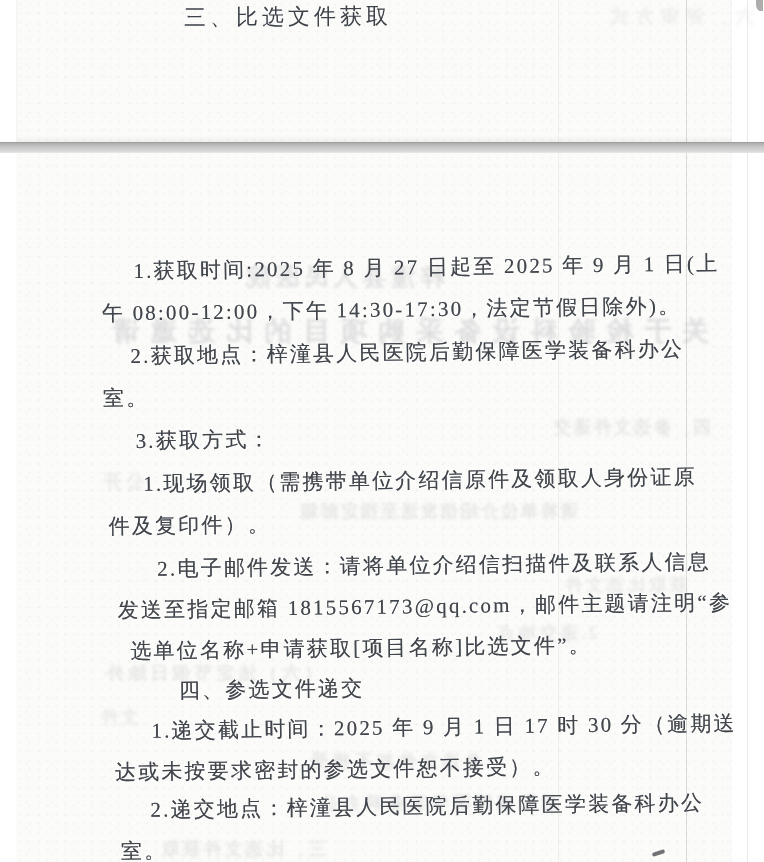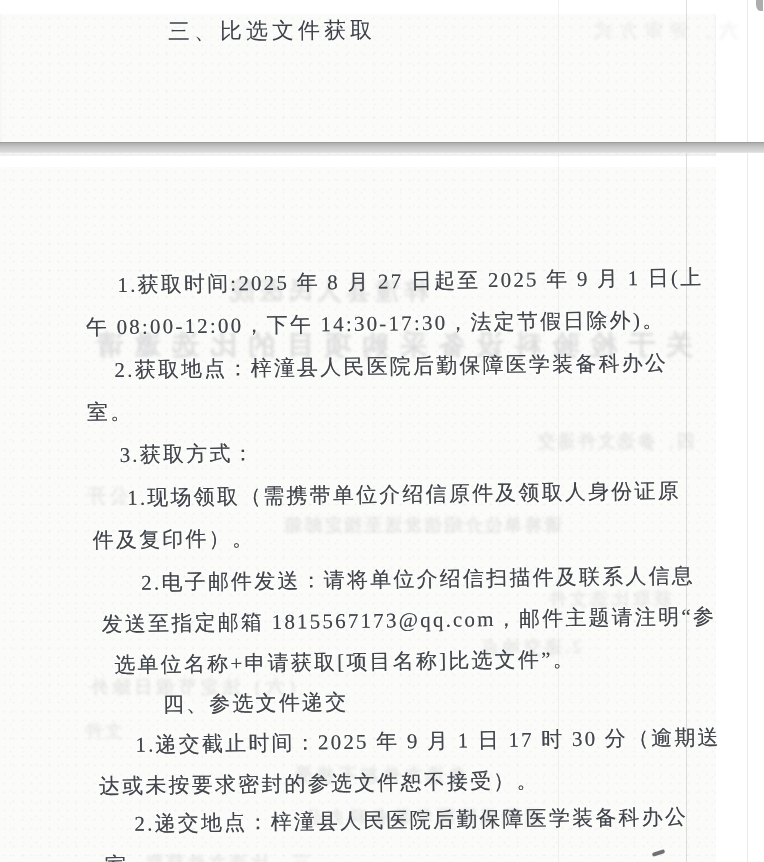--- a/index.html
+++ b/index.html
@@ -2,27 +2,26 @@
 <html><head>
 <meta charset="utf-8">
 <style>
   html,body{margin:0;padding:0;background:#ffffff;}
   .canvas{
     position:relative;width:764px;height:862px;overflow:hidden;
     font-family:"Liberation Serif","DejaVu Serif",serif;
     background:#ffffff;
   }
   .page{
-    position:absolute;left:0;width:716px;background:#fbfbf9;
+    position:absolute;left:16px;width:716px;background:#fbfbf9;
     background-image:
       radial-gradient(rgba(120,120,110,0.045) 1px, transparent 1.2px),
       radial-gradient(rgba(100,100,95,0.03) 1px, transparent 1.2px);
     background-size:9px 9px,13px 13px;
     background-position:0 0,4px 6px;
-    margin-top:14px;
   }
   .page-top{top:0;height:142px;box-shadow:inset 0 -3px 4px rgba(0,0,0,0.05);}
   .page-main{top:153px;height:709px;}
   .separator{
     position:absolute;left:0;top:142px;width:764px;height:11px;
     background:linear-gradient(#aeaeae,#c9c9c9 45%,#d9d9d9 85%,#e9e9e9);
     border-top:1px solid #9e9e9e;box-sizing:border-box;z-index:6;
   }
   .heading{
     position:absolute;left:168px;top:2px;margin:0;

